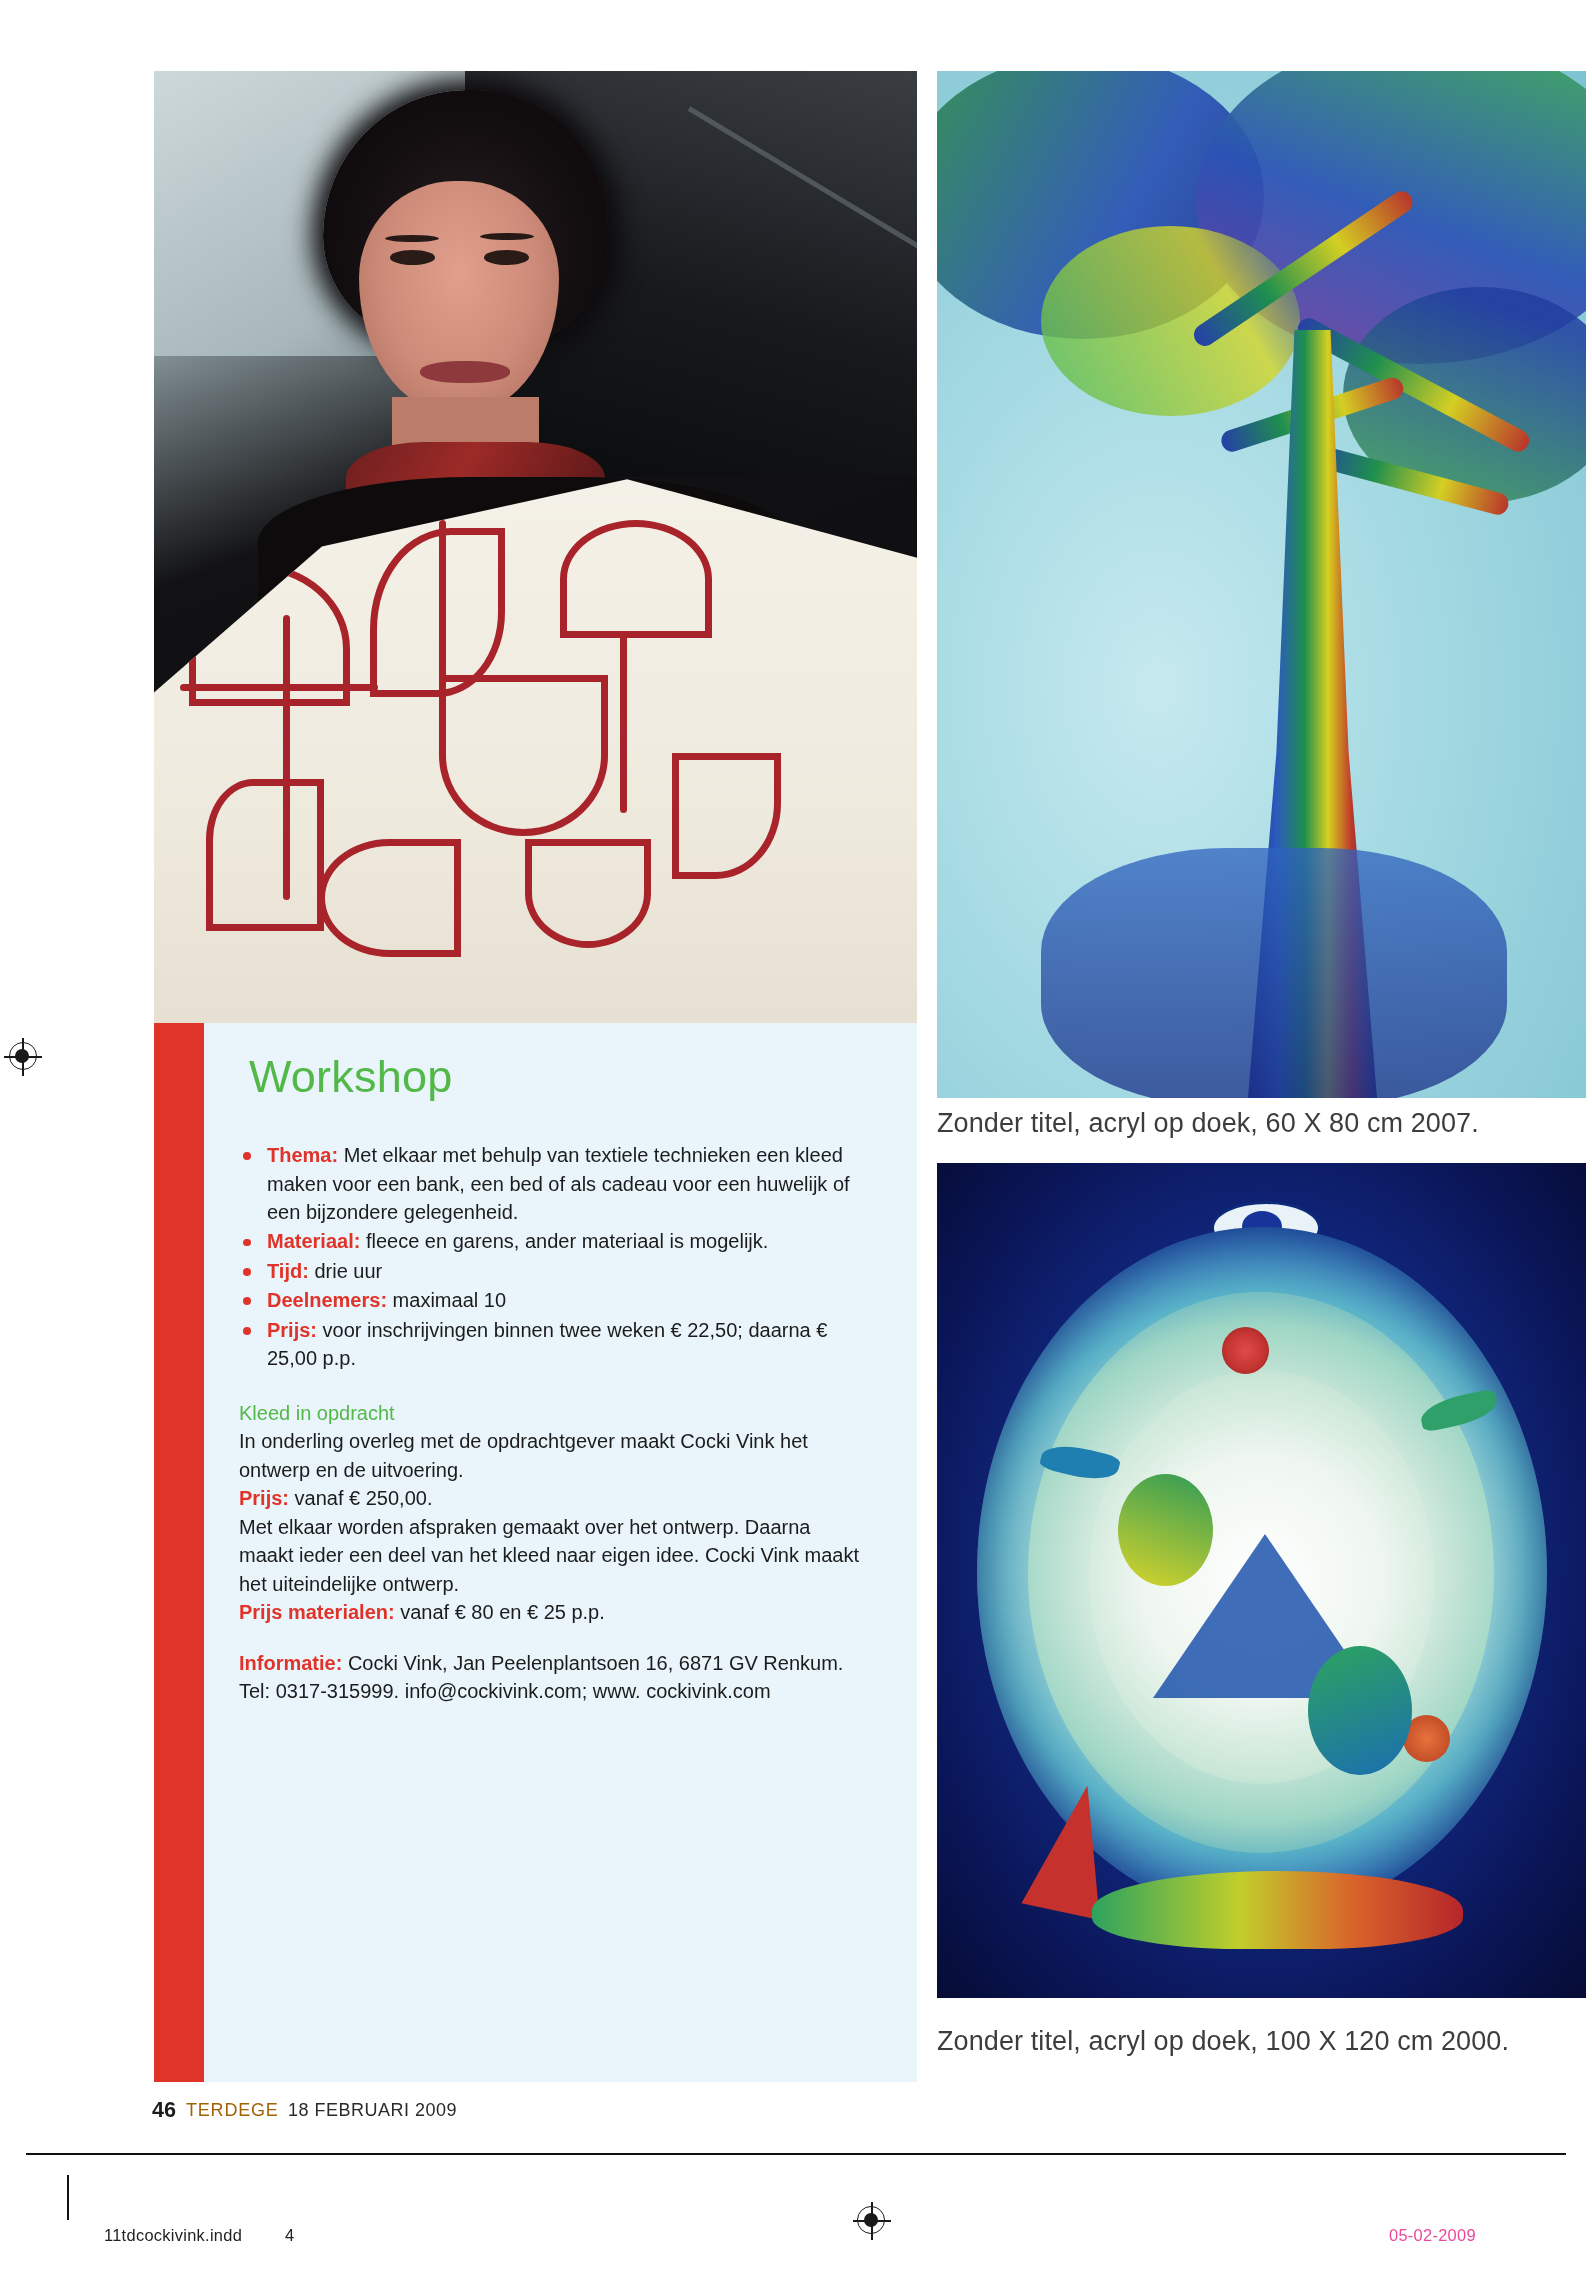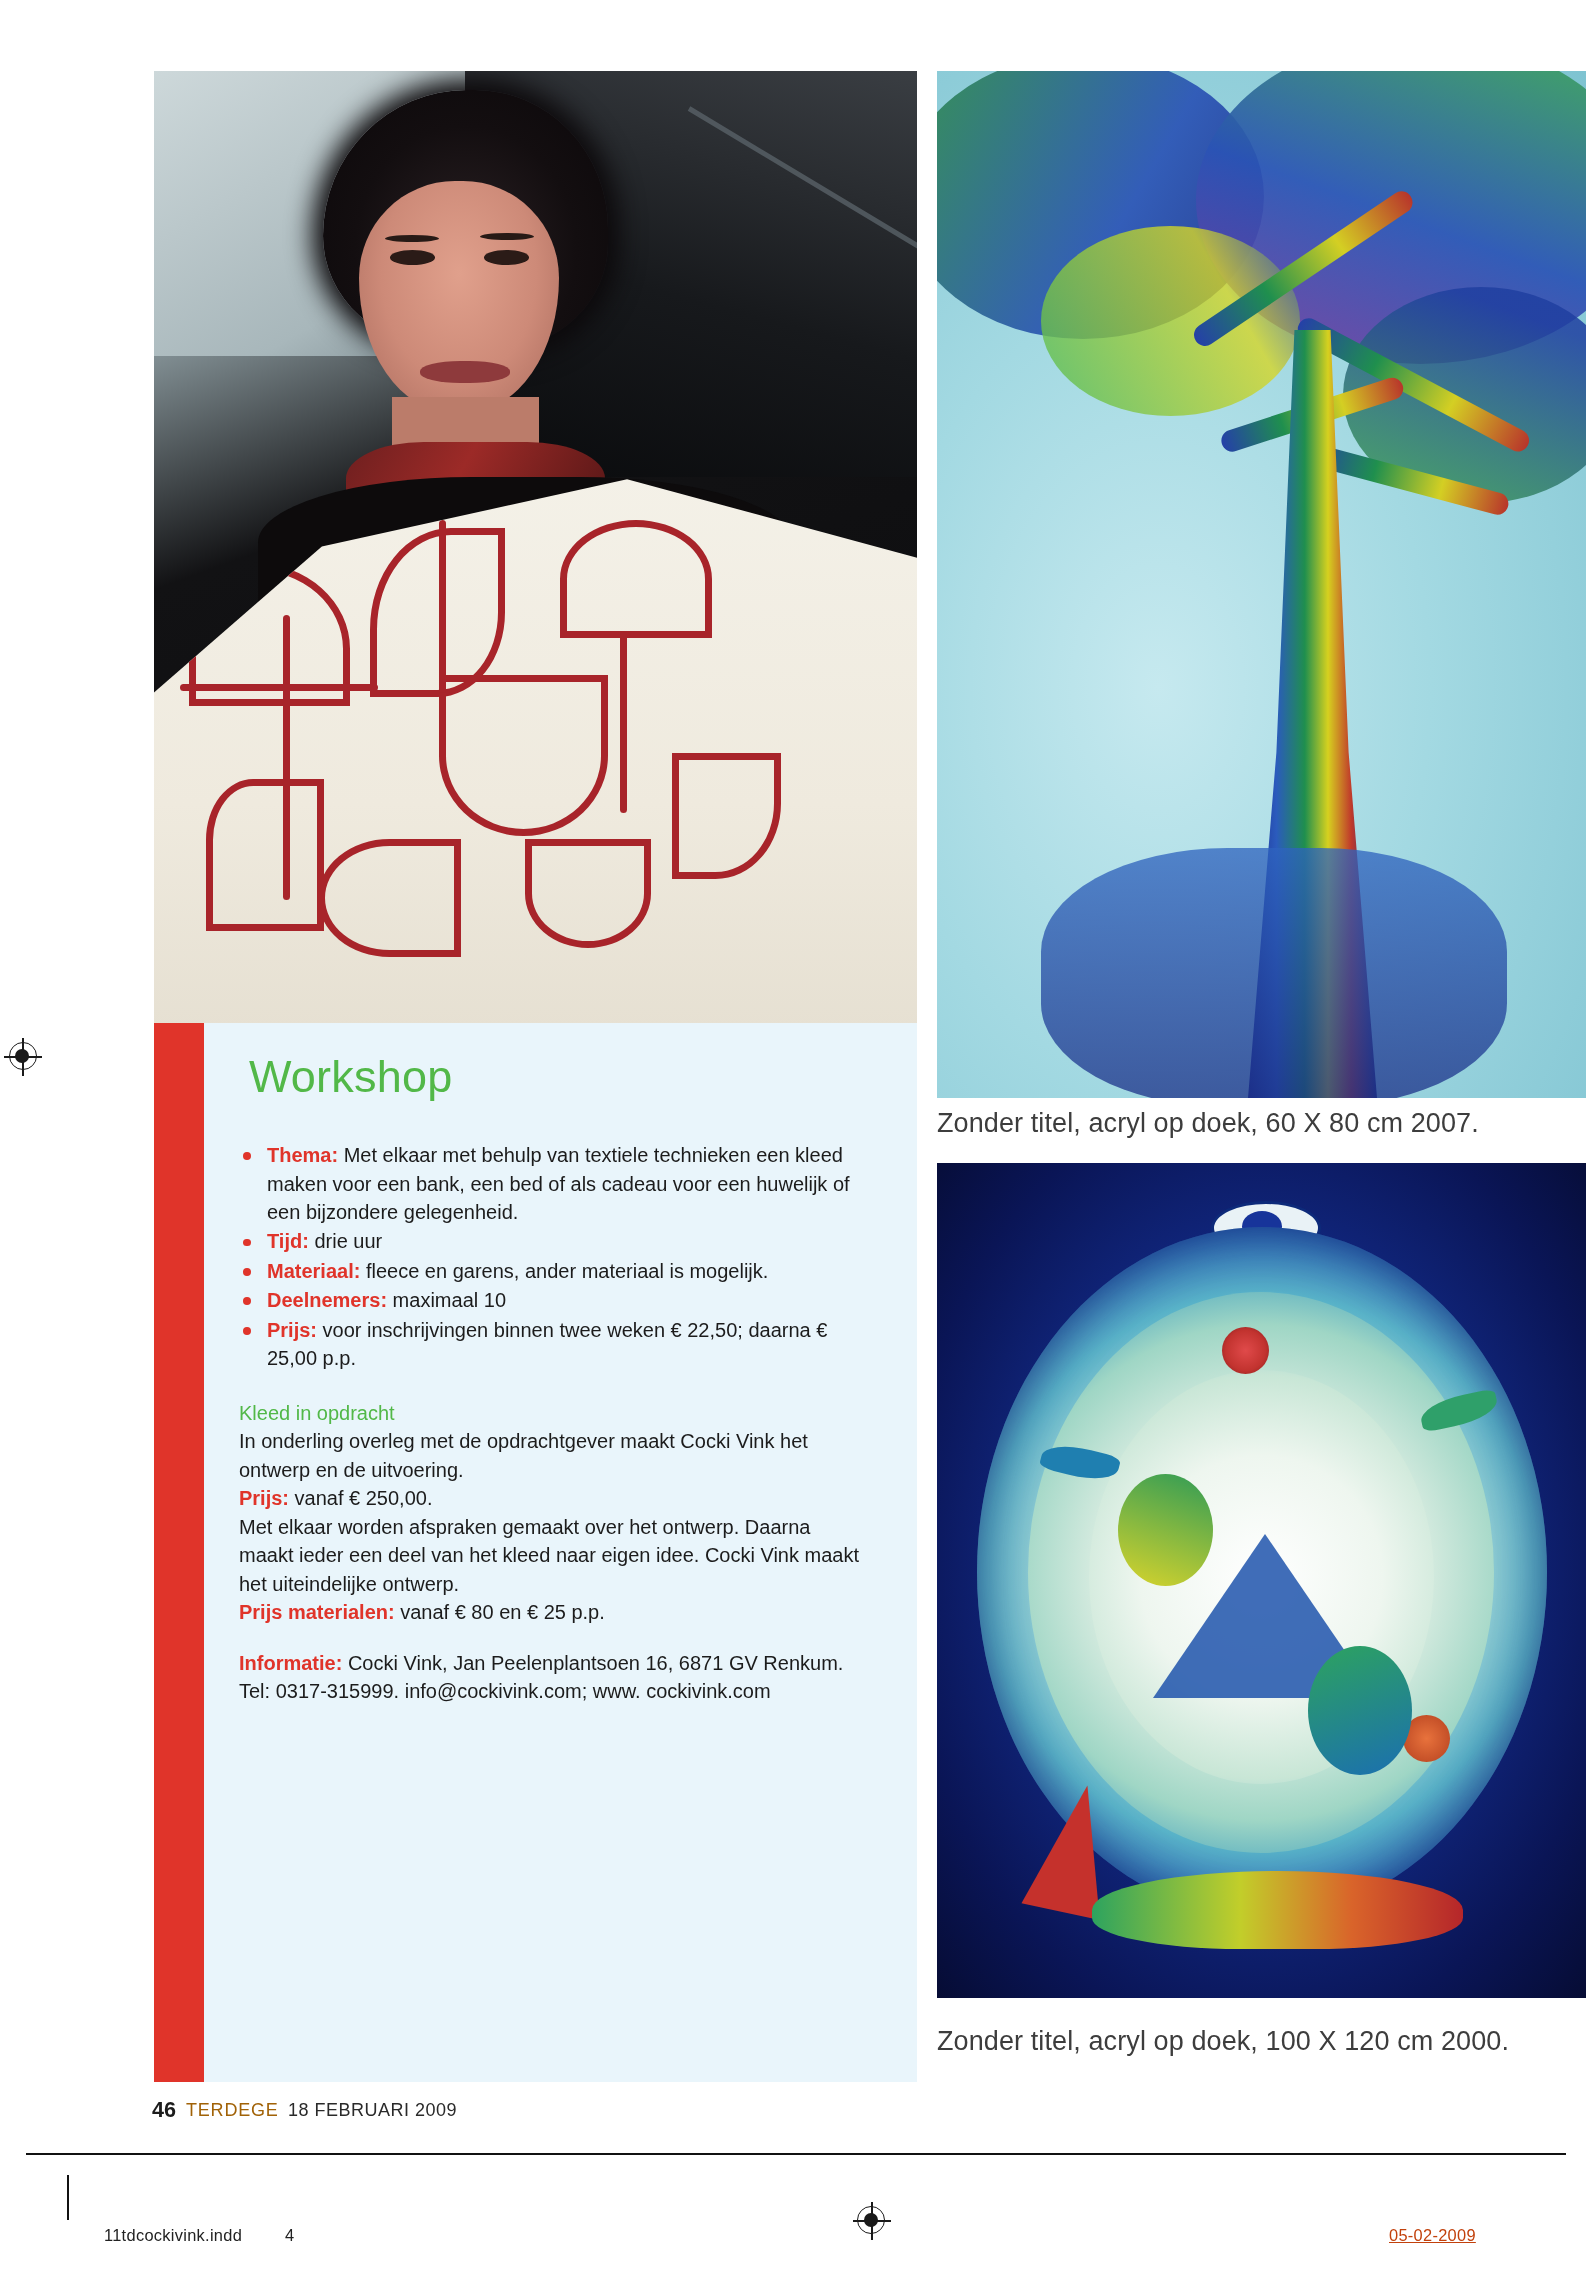--- a/index.html
+++ b/index.html
@@ -433,23 +433,22 @@
     left: 285px;
     top: 2226px;
     font-size: 16.4px;
     color: #222;
   }
   #print-date {
     position: absolute;
     left: 1389px;
     top: 2226px;
     font-size: 16.4px;
-    color: #c2410c;
+    color: #ec4899;
     letter-spacing: 0.3px;
-    text-decoration: underline;
   }
 </style>
 </head>
 <body>
 
 <div class="page">
 
   <div class="photo" id="photo-portrait">
     <div class="portrait-wall-light"></div>
     <div class="portrait-wall-dark"></div>
@@ -521,22 +520,22 @@
   <div class="caption" id="caption-mandala">Zonder titel, acryl op doek, 100 X 120 cm 2000.</div>
 
   <div id="accent-bar"></div>
   <div id="text-panel"></div>
 
   <div id="workshop-title">Workshop</div>
 
   <div class="body-col">
     <ul class="bullets">
       <li><span class="lbl">Thema:</span><span> Met elkaar met behulp van textiele technieken een kleed maken voor een bank, een bed of als cadeau voor een huwelijk of een bijzondere gelegenheid.</span></li>
+      <li><span class="lbl">Materiaal:</span><span> fleece en garens, ander materiaal is mogelijk.</span></li>
       <li><span class="lbl">Tijd:</span><span> drie uur</span></li>
-      <li><span class="lbl">Materiaal:</span><span> fleece en garens, ander materiaal is mogelijk.</span></li>
       <li><span class="lbl">Deelnemers:</span><span> maximaal 10</span></li>
       <li><span class="lbl">Prijs:</span><span> voor inschrijvingen binnen twee weken € 22,50; daarna € 25,00 p.p.</span></li>
     </ul>
 
     <div class="sub-head">Kleed in opdracht</div>
     <p class="para">In onderling overleg met de opdrachtgever maakt Cocki Vink het ontwerp en de uitvoering.</p>
     <p class="para"><span class="lbl">Prijs:</span><span> vanaf € 250,00.</span></p>
 
     <p class="para">Met elkaar worden afspraken gemaakt over het ontwerp. Daarna maakt ieder een deel van het kleed naar eigen idee. Cocki Vink maakt het uiteindelijke ontwerp.</p>
     <p class="para"><span class="lbl">Prijs materialen:</span><span> vanaf € 80 en € 25 p.p.</span></p>

